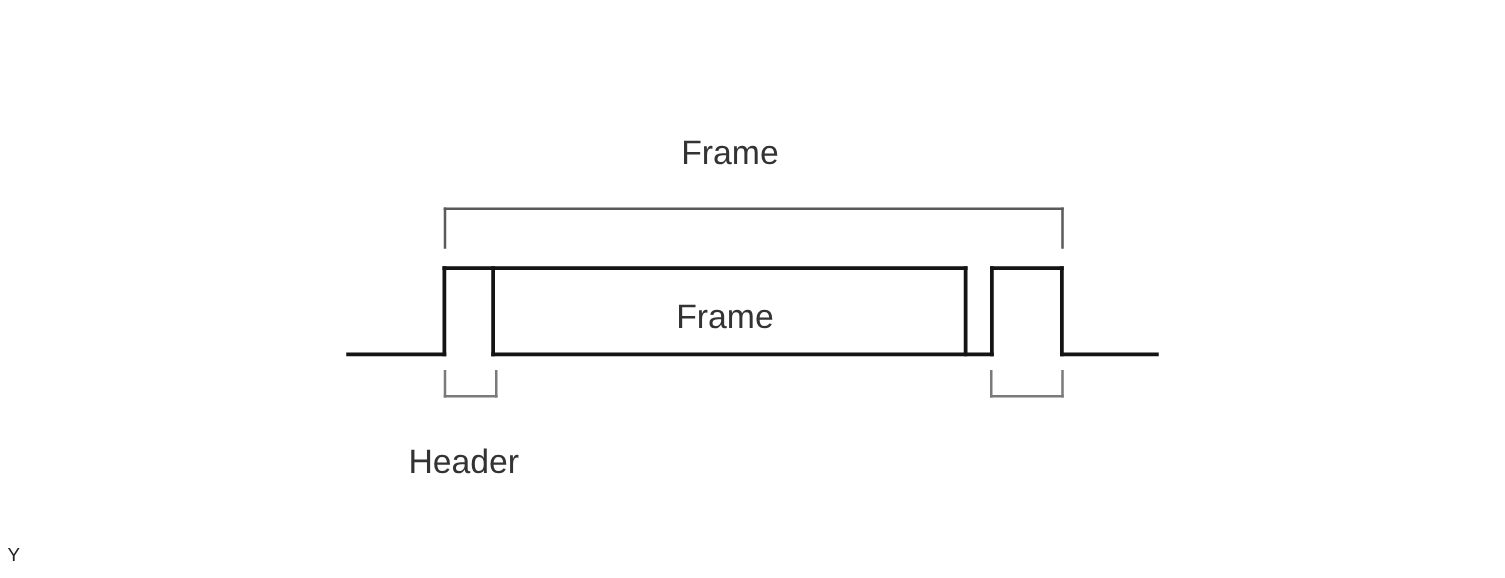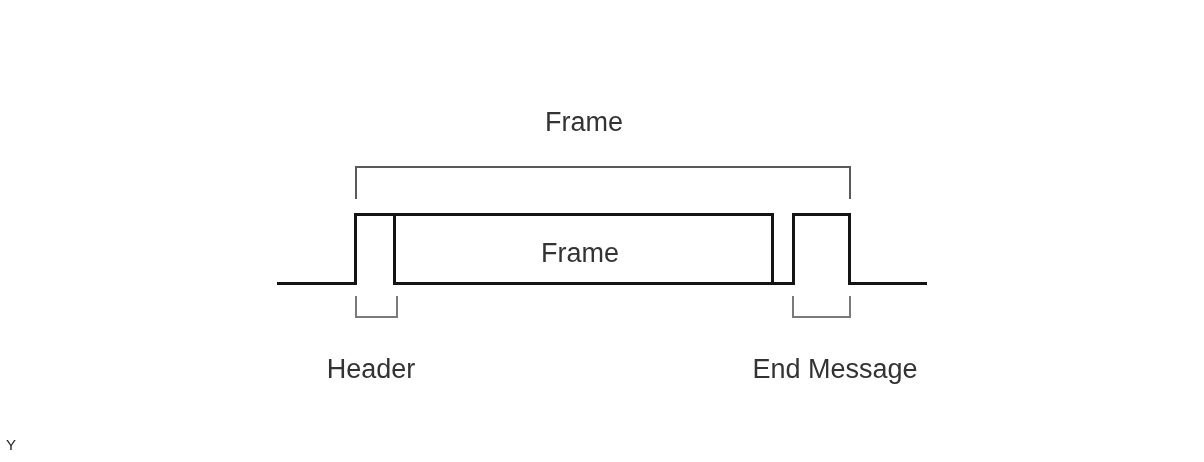--- a/index.html
+++ b/index.html
@@ -71,17 +71,16 @@
   <div class="wf-v" style="left:771px; top:213px; height:72px;"></div>
   <div class="wf-v" style="left:792px; top:213px; height:72px;"></div>
   <div class="wf-v" style="left:848px; top:213px; height:72px;"></div>
 
   <div class="lbl" style="left:580px; top:240px;">Frame</div>
 
   <div class="brace-bottom" style="left:355px; top:296px; width:39px; height:20px;"></div>
   <div class="brace-bottom" style="left:792px; top:296px; width:55px; height:20px;"></div>
 
   <div class="lbl" style="left:371px; top:356px;">Header</div>
-  <div class="lbl" style="left:835px; top:356px;">End Message</div>
 
   <div class="lbl-small" style="left:6px; top:437px;">Y</div>
 
 </div>
 
 </body></html>

